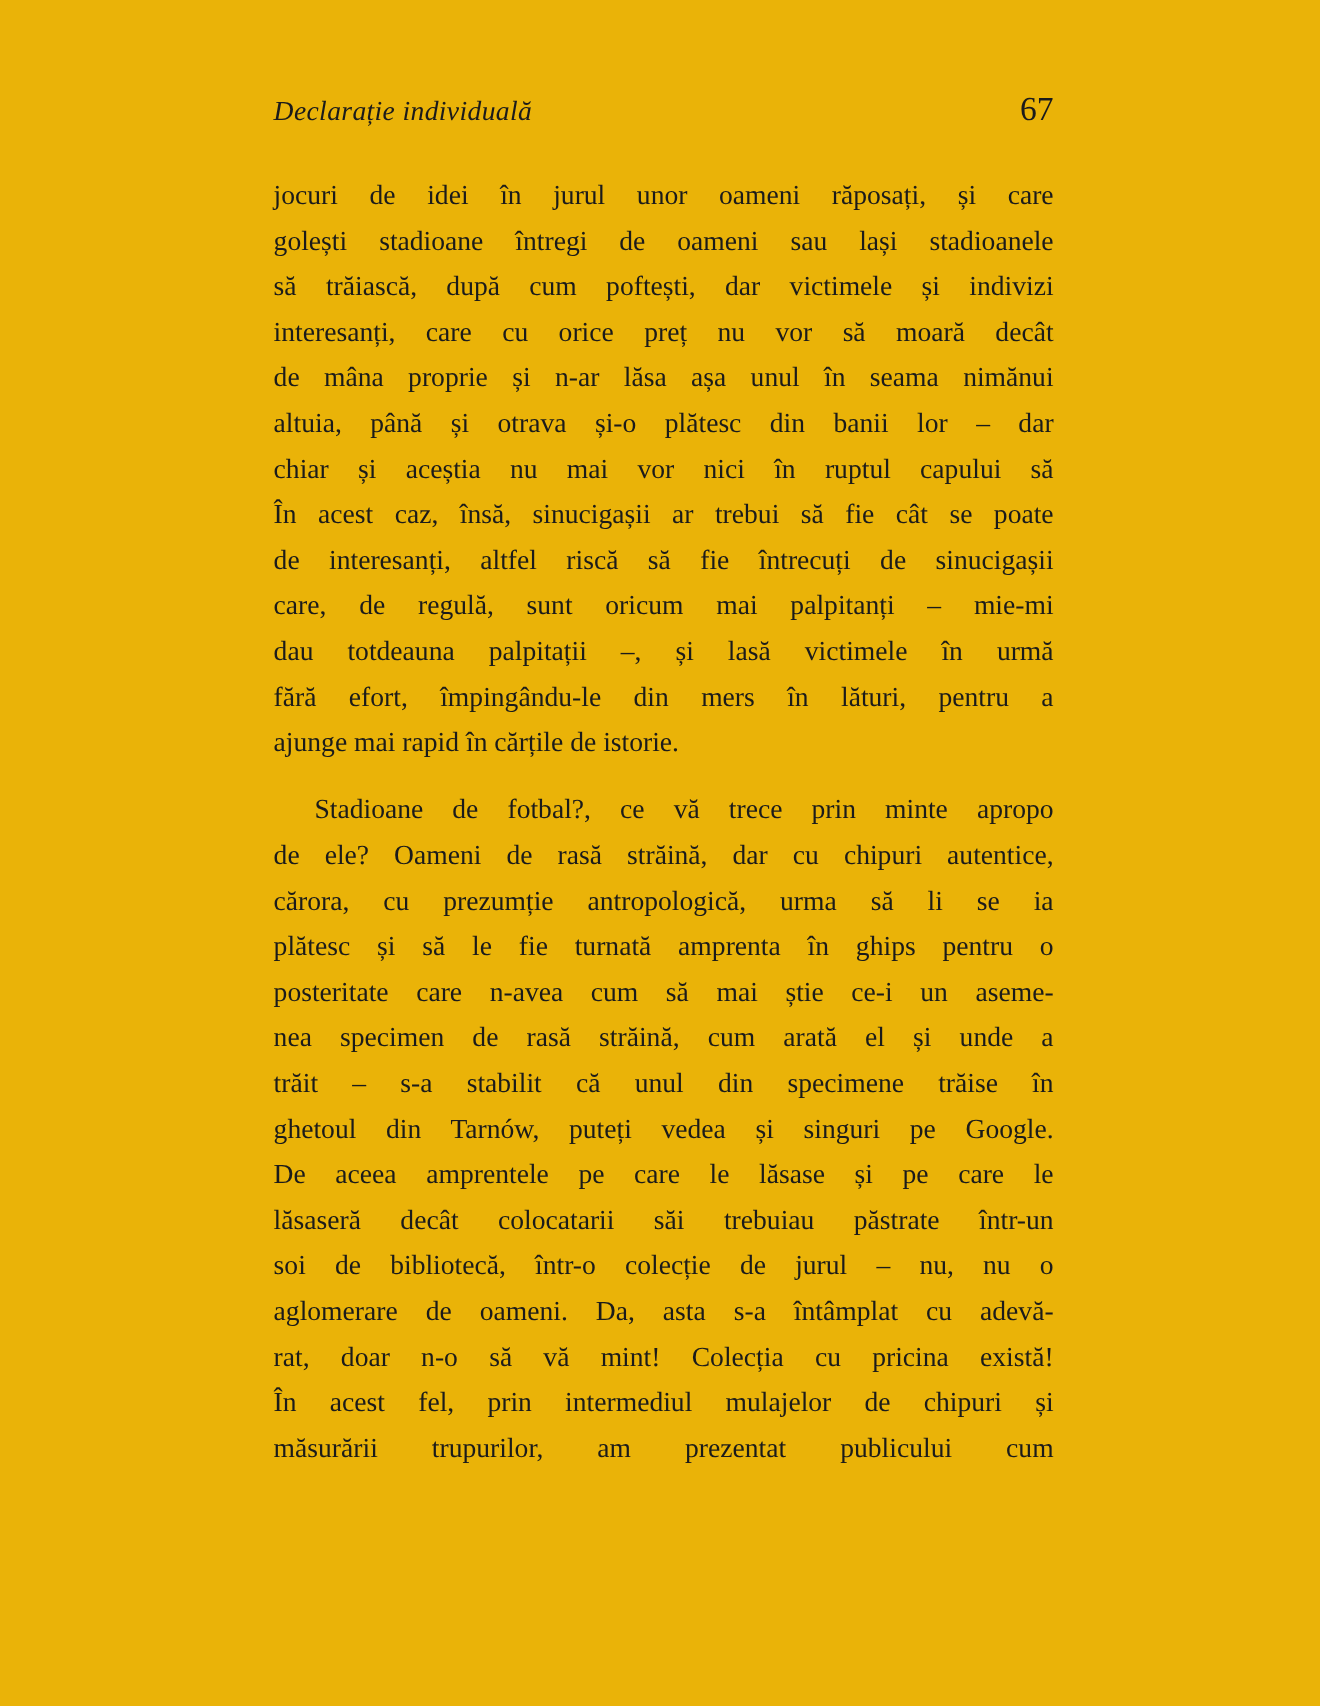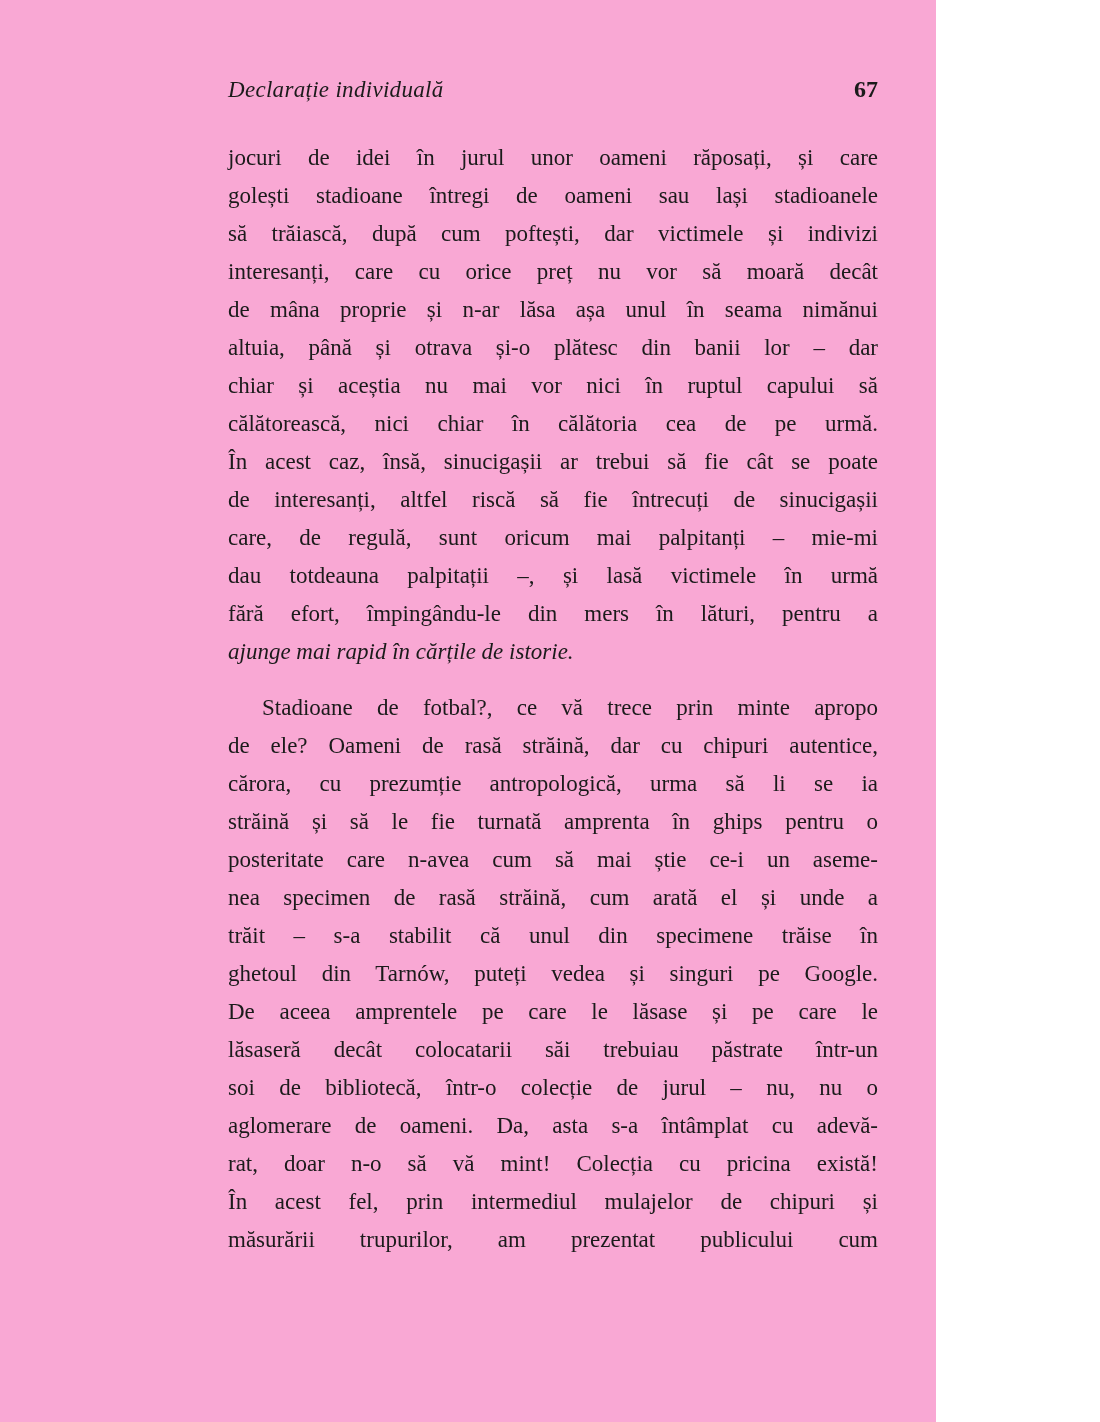--- a/index.html
+++ b/index.html
@@ -2,23 +2,23 @@
 <html><head>
 <meta charset="utf-8">
 <style>
   html, body {
     margin: 0;
     padding: 0;
     background: #ffffff;
   }
   .page {
     position: relative;
-    width: 936px;
+    width: 1100px;
     height: 1422px;
-    background: #f9a8d4;
+    background: #eab308;
     overflow: hidden;
     font-family: "Liberation Serif", serif;
     color: #1b1b1b;
   }
   .content {
     position: absolute;
     left: 228px;
     top: 76px;
     width: 650px;
   }
@@ -28,38 +28,36 @@
     align-items: baseline;
     margin-bottom: 36px;
     font-size: 23px;
   }
   .header-title {
     font-style: italic;
     letter-spacing: 0.3px;
   }
   .page-number {
     font-style: normal;
-    font-size: 24px;
-    font-weight: bold;
+    font-size: 28px;
   }
   .text-block {
     font-size: 23px;
     line-height: 38px;
   }
   .paragraph + .paragraph {
     margin-top: 18px;
   }
   .line {
     white-space: nowrap;
     text-align: justify;
     text-align-last: justify;
   }
   .line.last-line {
     text-align-last: left;
-    font-style: italic;
   }
   .line.indented {
     text-indent: 34px;
   }
 </style>
 </head>
 <body>
 
 <div class="page">
   <div class="content">
@@ -69,33 +67,32 @@
     </div>
     <div class="text-block">
         <div class="paragraph">
           <div class="line">jocuri de idei în jurul unor oameni răposați, și care</div>
           <div class="line">golești stadioane întregi de oameni sau lași stadioanele</div>
           <div class="line">să trăiască, după cum poftești, dar victimele și indivizi</div>
           <div class="line">interesanți, care cu orice preț nu vor să moară decât</div>
           <div class="line">de mâna proprie și n-ar lăsa așa unul în seama nimănui</div>
           <div class="line">altuia, până și otrava și-o plătesc din banii lor – dar</div>
           <div class="line">chiar și aceștia nu mai vor nici în ruptul capului să</div>
-          <div class="line">călătorească, nici chiar în călătoria cea de pe urmă.</div>
           <div class="line">În acest caz, însă, sinucigașii ar trebui să fie cât se poate</div>
           <div class="line">de interesanți, altfel riscă să fie întrecuți de sinucigașii</div>
           <div class="line">care, de regulă, sunt oricum mai palpitanți – mie-mi</div>
           <div class="line">dau totdeauna palpitații –, și lasă victimele în urmă</div>
           <div class="line">fără efort, împingându-le din mers în lături, pentru a</div>
           <div class="line last-line">ajunge mai rapid în cărțile de istorie.</div>
         </div>
         <div class="paragraph">
           <div class="line indented">Stadioane de fotbal?, ce vă trece prin minte apropo</div>
           <div class="line">de ele? Oameni de rasă străină, dar cu chipuri autentice,</div>
           <div class="line">cărora, cu prezumție antropologică, urma să li se ia</div>
-          <div class="line">străină și să le fie turnată amprenta în ghips pentru o</div>
+          <div class="line">plătesc și să le fie turnată amprenta în ghips pentru o</div>
           <div class="line">posteritate care n-avea cum să mai știe ce-i un aseme-</div>
           <div class="line">nea specimen de rasă străină, cum arată el și unde a</div>
           <div class="line">trăit – s-a stabilit că unul din specimene trăise în</div>
           <div class="line">ghetoul din Tarnów, puteți vedea și singuri pe Google.</div>
           <div class="line">De aceea amprentele pe care le lăsase și pe care le</div>
           <div class="line">lăsaseră decât colocatarii săi trebuiau păstrate într-un</div>
           <div class="line">soi de bibliotecă, într-o colecție de jurul – nu, nu o</div>
           <div class="line">aglomerare de oameni. Da, asta s-a întâmplat cu adevă-</div>
           <div class="line">rat, doar n-o să vă mint! Colecția cu pricina există!</div>
           <div class="line">În acest fel, prin intermediul mulajelor de chipuri și</div>

